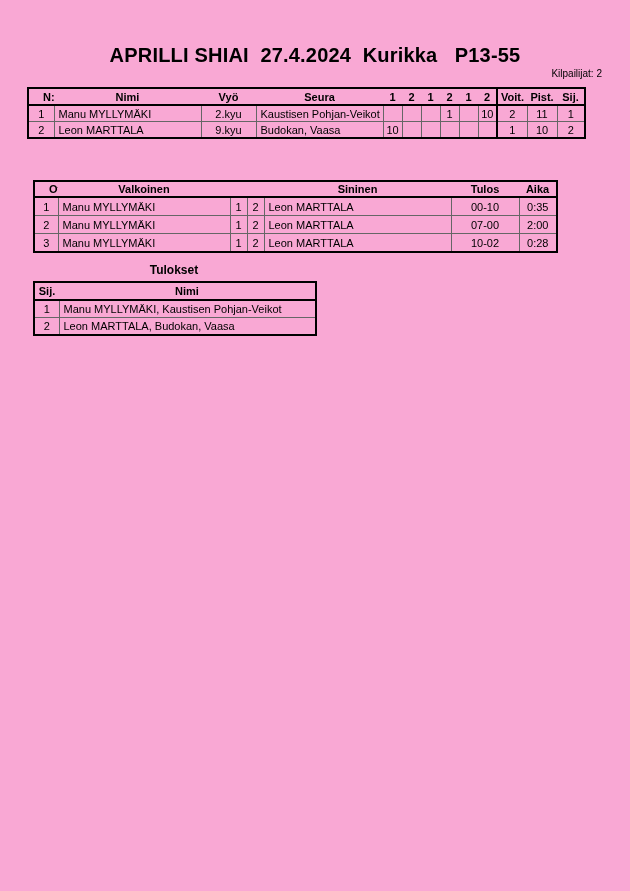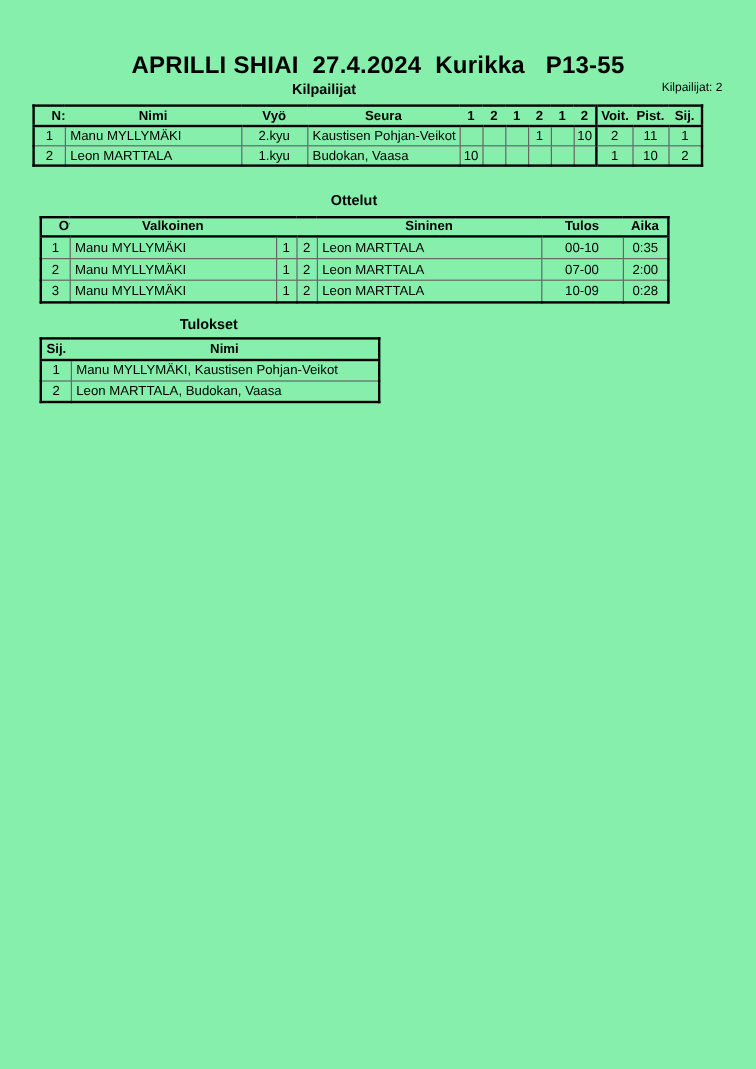--- a/index.html
+++ b/index.html
@@ -1,20 +1,20 @@
 <!DOCTYPE html>
 <html><head>
 <meta charset="utf-8">
 <style>
   html, body { margin: 0; padding: 0; background: #ffffff; }
   .page {
     position: relative;
     width: 630px;
     height: 891px;
-    background: #86efac;
+    background: #f9a8d4;
     color: #000000;
     font-family: "Liberation Sans", sans-serif;
     overflow: hidden;
   }
   .doc-title {
     position: absolute;
     top: 44px;
     left: 0;
     width: 630px;
     text-align: center;
@@ -78,21 +78,20 @@
   .t3 thead th { height: 16px; }
   .t3 tbody td { height: 16px; }
 </style>
 </head>
 <body>
 
 <div class="page">
 
   <div class="doc-title">APRILLI SHIAI  27.4.2024  Kurikka   P13-55</div>
 
-  <div class="section-title kilpailijat-title">Kilpailijat</div>
   <div class="count-label">Kilpailijat: 2</div>
 
   <table class="t1">
     <colgroup>
       <col style="width:26px">
         <col style="width:147px">
         <col style="width:55px">
         <col style="width:127px">
       <col style="width:19px">
         <col style="width:19px">
@@ -133,36 +132,35 @@
         <td>1</td>
         <td></td>
         <td>10</td>
         <td class="sep">2</td>
         <td>11</td>
         <td>1</td>
       </tr>
       <tr>
         <td>2</td>
         <td class="al">Leon MARTTALA</td>
-        <td>1.kyu</td>
+        <td>9.kyu</td>
         <td class="al">Budokan, Vaasa</td>
         <td>10</td>
         <td></td>
         <td></td>
         <td></td>
         <td></td>
         <td></td>
         <td class="sep">1</td>
         <td>10</td>
         <td>2</td>
       </tr>
     </tbody>
   </table>
 
-  <div class="section-title ottelut-title">Ottelut</div>
 
   <table class="t2">
     <colgroup>
       <col style="width:24px">
         <col style="width:172px">
         <col style="width:17px">
         <col style="width:17px">
       <col style="width:187px">
         <col style="width:68px">
         <col style="width:38px">
@@ -196,21 +194,21 @@
         <td class="al">Leon MARTTALA</td>
         <td>07-00</td>
         <td>2:00</td>
       </tr>
       <tr>
         <td>3</td>
         <td class="al">Manu MYLLYMÄKI</td>
         <td>1</td>
         <td>2</td>
         <td class="al">Leon MARTTALA</td>
-        <td>10-09</td>
+        <td>10-02</td>
         <td>0:28</td>
       </tr>
     </tbody>
   </table>
 
   <div class="section-title tulokset-title">Tulokset</div>
 
   <table class="t3">
     <colgroup>
       <col style="width:25px">

